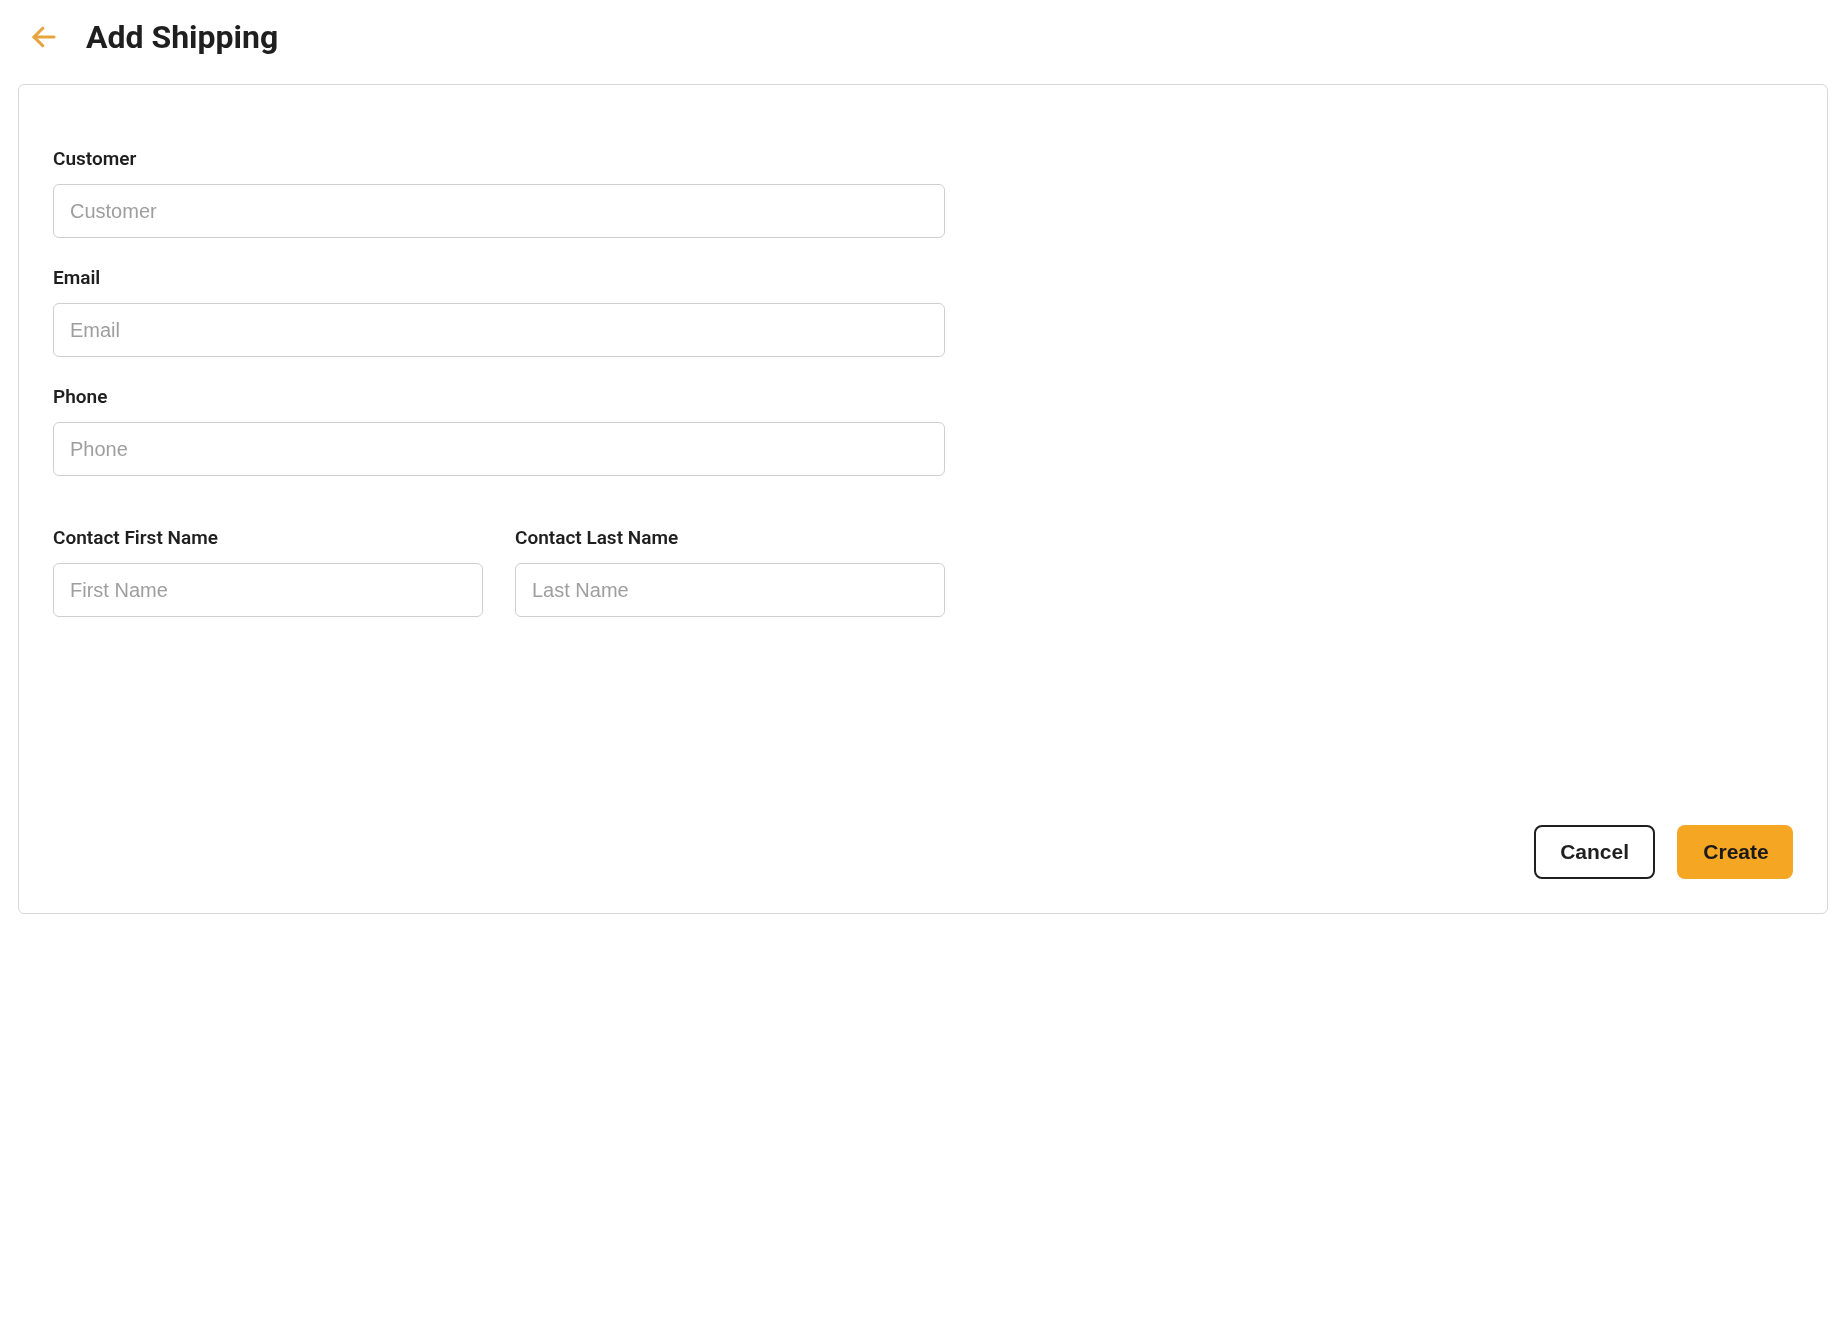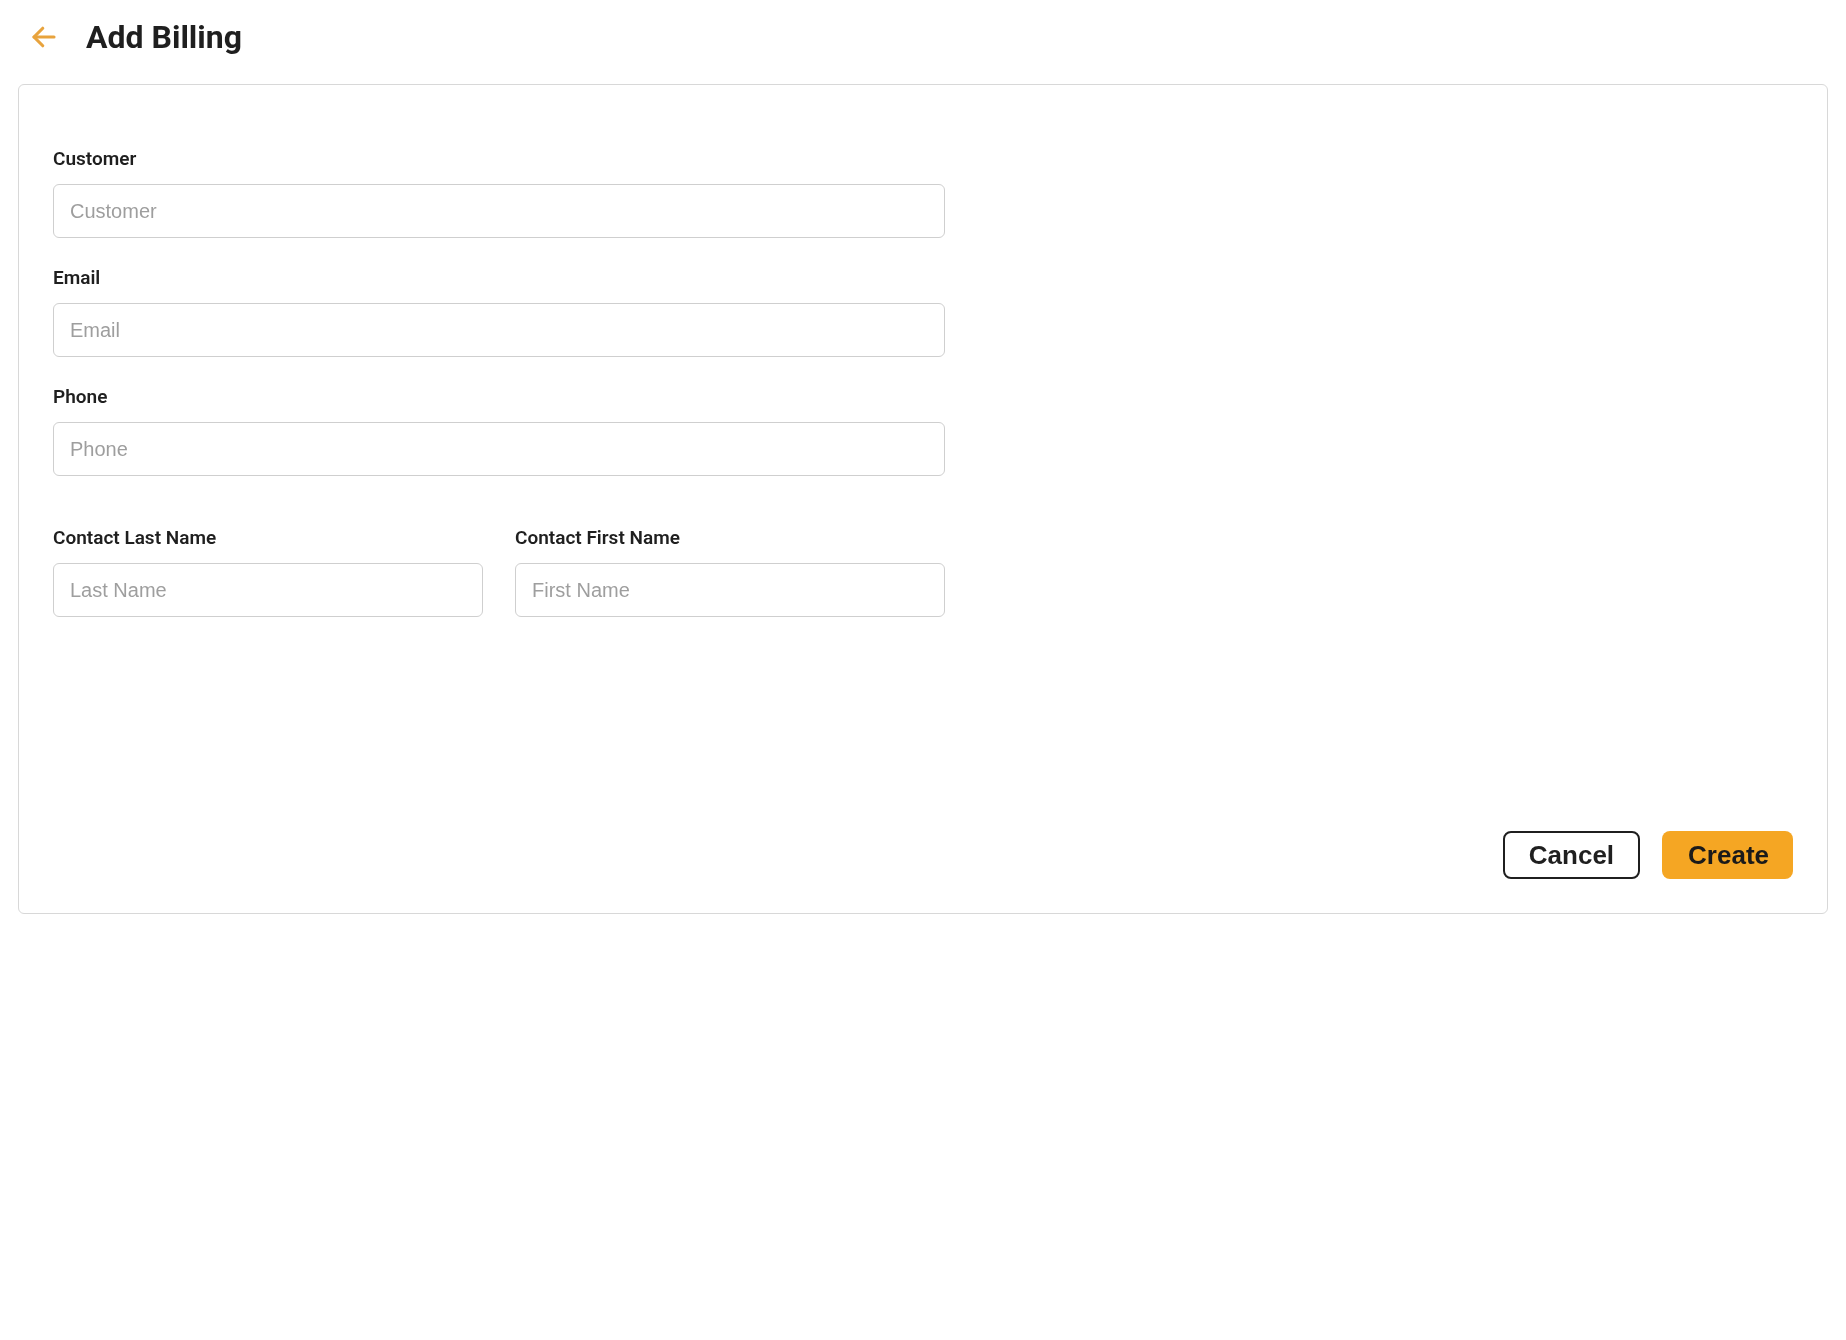--- a/index.html
+++ b/index.html
@@ -105,23 +105,23 @@
       flex: 1;
     }
     .footer {
       padding: 24px 34px 34px 34px;
       display: flex;
       justify-content: flex-end;
       gap: 22px;
     }
     .btn {
       min-width: 116px;
-      height: 48px;
+      height: 54px;
       border-radius: 8px;
-      font-size: 26px;
+      font-size: 21px;
       font-weight: 600;
       cursor: pointer;
       padding: 0 24px;
     }
     .btn-secondary {
       background: #fff;
       color: #1f1f1f;
       border: 2px solid #1f1f1f;
     }
     .btn-primary {
@@ -134,21 +134,21 @@
 </head>
 <body>
 
 <div class="header">
   <button class="back-btn">
     <svg viewBox="0 0 24 24" fill="none" stroke="currentColor" stroke-width="2.5" stroke-linecap="round" stroke-linejoin="round">
       <line x1="20" y1="12" x2="4" y2="12"></line>
       <polyline points="11 19 4 12 11 5"></polyline>
     </svg>
   </button>
-  <h1 class="page-title">Add Billing</h1>
+  <h1 class="page-title">Add Shipping</h1>
 </div>
 
 <div class="card">
 
   <div class="form-body">
     <div class="field-group">
       <label class="field-label">Customer</label>
       <input type="text" class="text-input" placeholder="Customer" style="">
     </div>
 
@@ -157,26 +157,26 @@
       <input type="text" class="text-input" placeholder="Email" style="">
     </div>
 
     <div class="field-group">
       <label class="field-label">Phone</label>
       <input type="text" class="text-input" placeholder="Phone" style="">
     </div>
 
     <div class="row">
       <div class="field-group">
+        <label class="field-label">Contact First Name</label>
+        <input type="text" class="text-input" placeholder="First Name" style="">
+      </div>
+      <div class="field-group">
         <label class="field-label">Contact Last Name</label>
         <input type="text" class="text-input" placeholder="Last Name" style="">
-      </div>
-      <div class="field-group">
-        <label class="field-label">Contact First Name</label>
-        <input type="text" class="text-input" placeholder="First Name" style="">
       </div>
     </div>
   </div>
 
   <div class="footer">
     <button class="btn btn-secondary">Cancel</button>
     <button class="btn btn-primary">Create</button>
   </div>
 </div>
 

